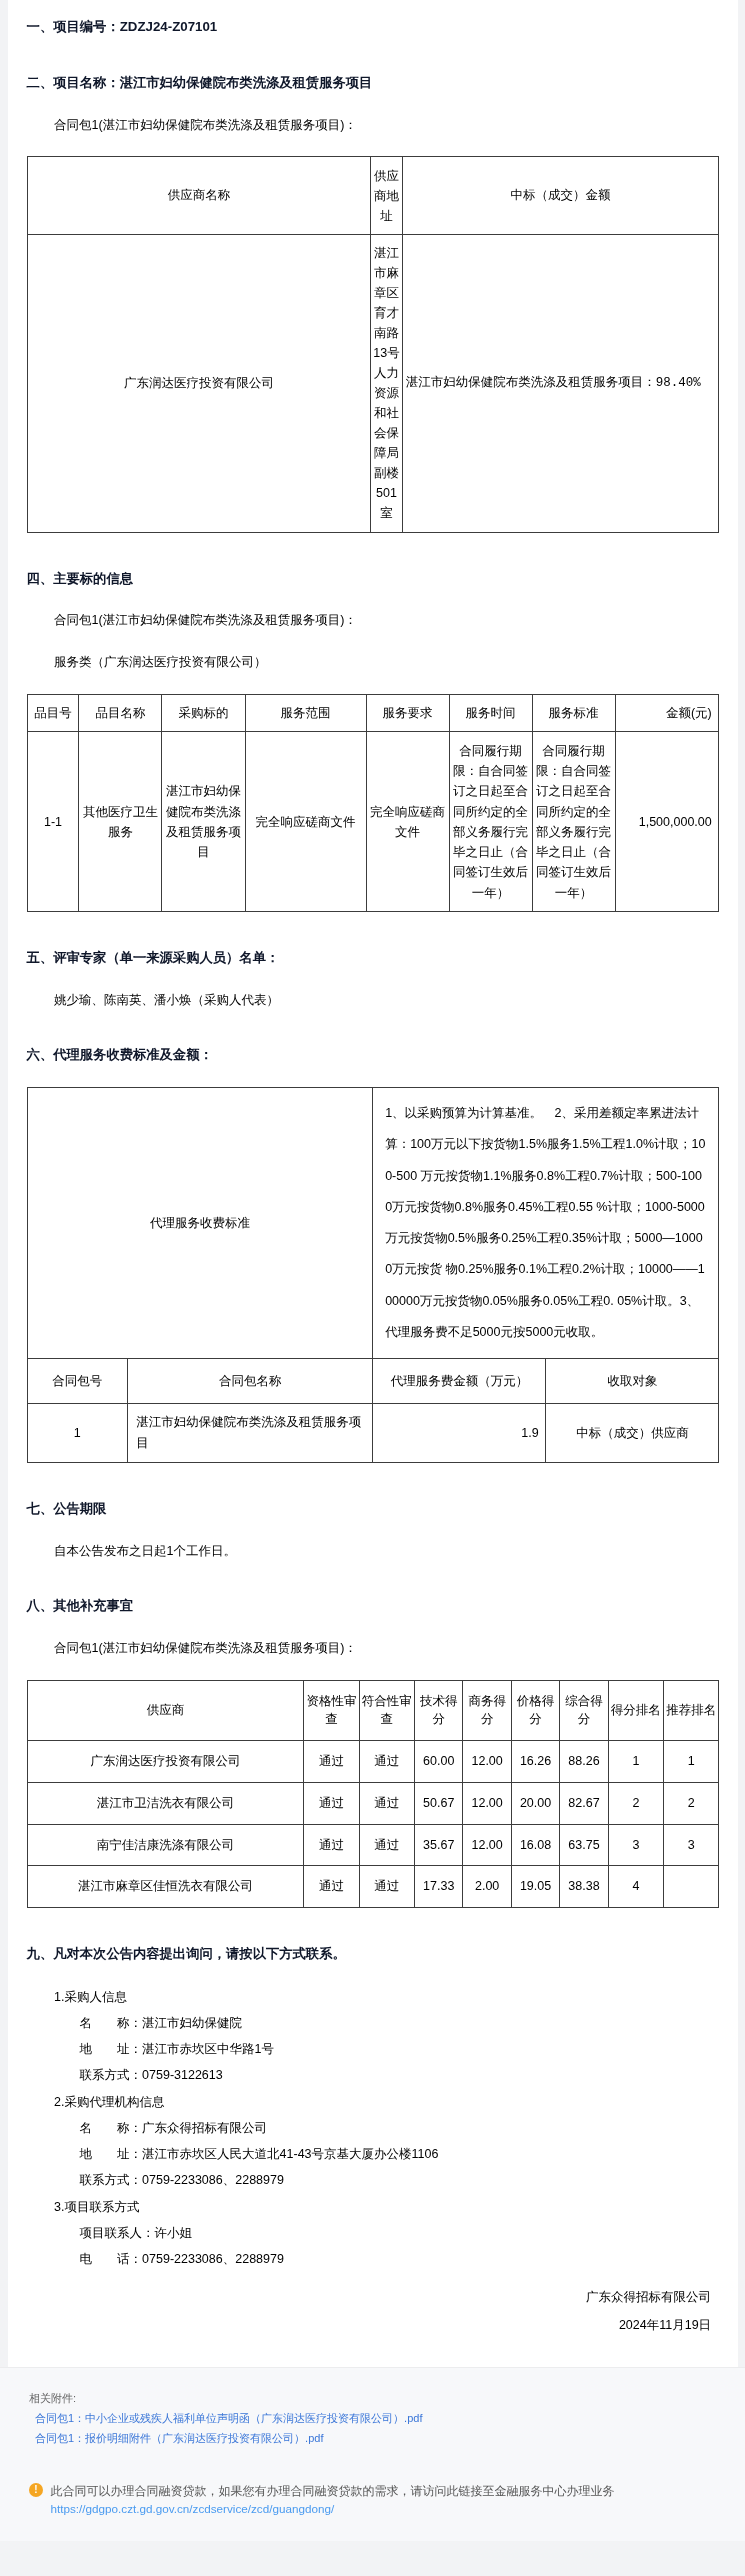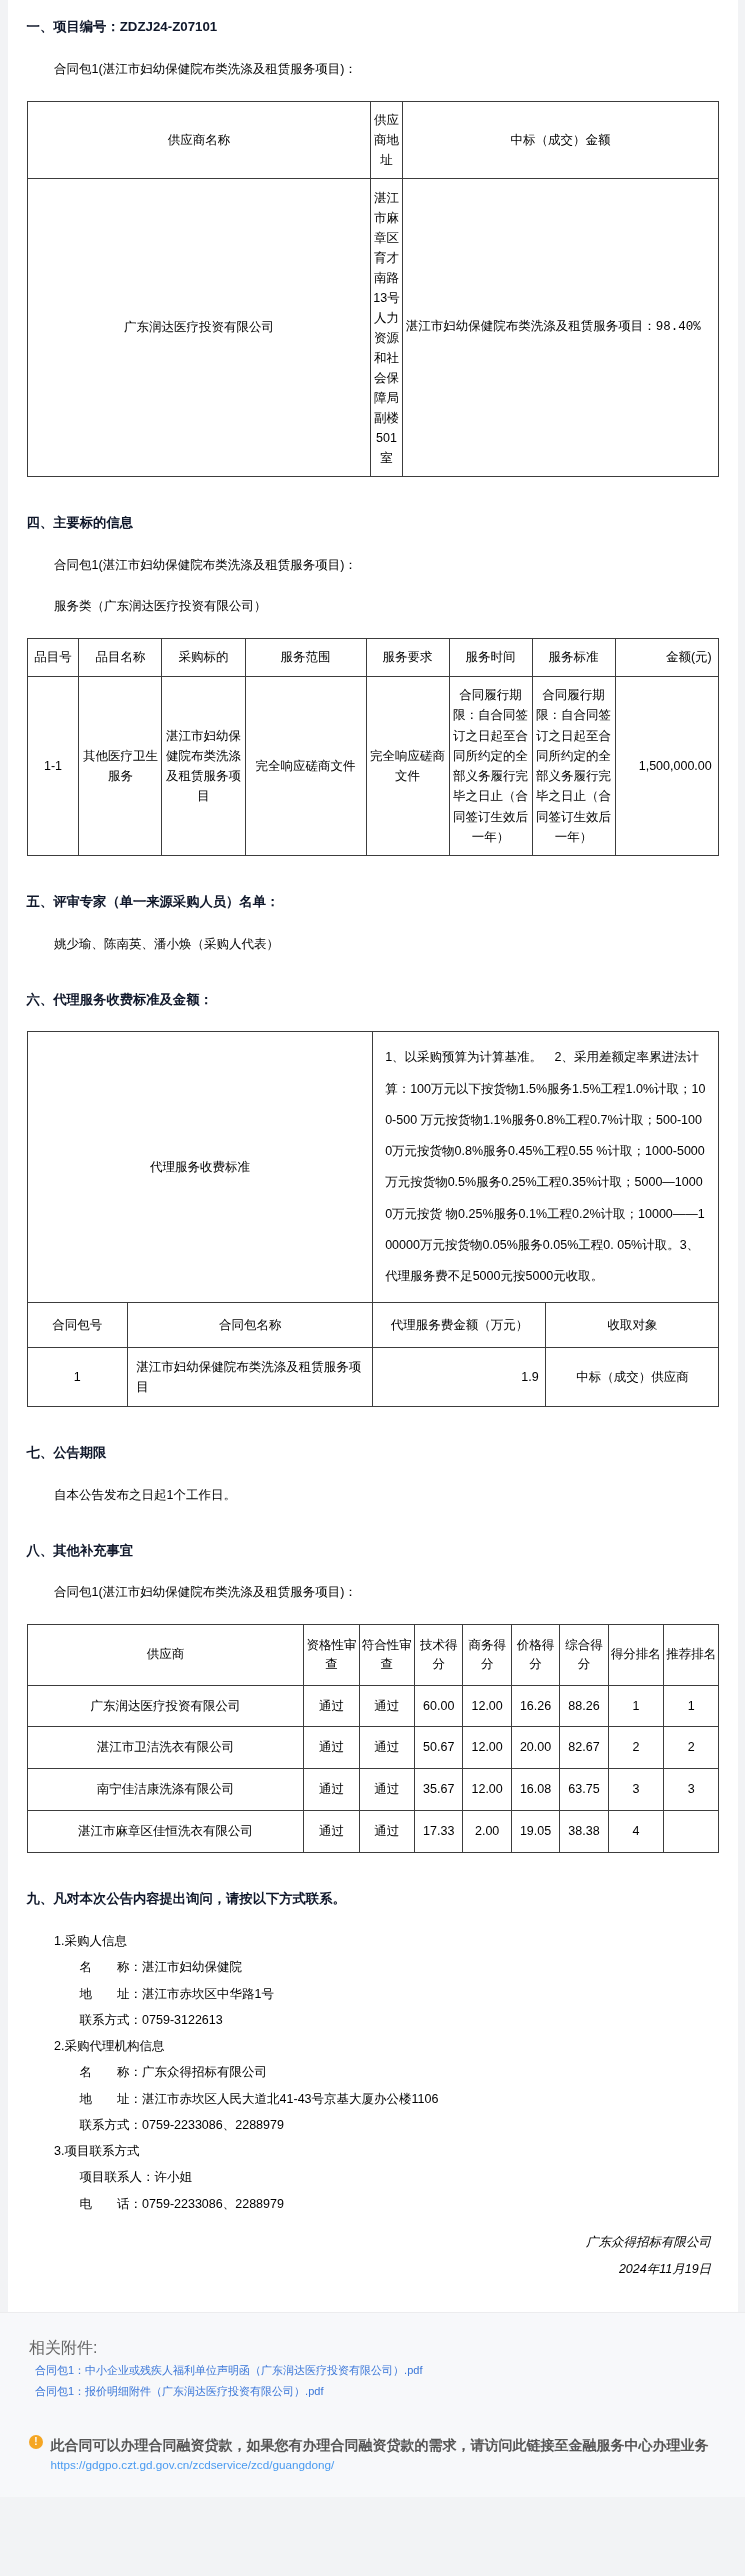--- a/index.html
+++ b/index.html
@@ -64,29 +64,29 @@
   }
   .t3 .hrow td{padding:11.7px 3.3px;}
   .t3 .fee-val{text-align:right;padding-right:6.7px;}
   
   .t4 td{padding:11px 1.7px;line-height:1.5;}
   
   .contact p{margin:0;font-size:12.5px;line-height:2.1;}
   .contact .lv1{padding-left:27.5px;}
   .contact .lv2{padding-left:53px;}
   .contact{padding-top:20px;}
-  .signoff{padding-top:11.7px;font-style:italic;}
+  .signoff{padding-top:11.7px;}
   .signoff p{margin:0;font-size:12.5px;line-height:2.2;text-align:right;padding-right:8.3px;}
   
   .band{
     background:#f7f8fa;
     padding:22px 0 25px 29px;
     border-top:0.8px solid #ececee;
   }
-  .att-label{font-size:16px;color:#666;line-height:1.6;}
+  .att-label{font-size:11px;color:#666;line-height:1.6;}
   .att-link{margin-left:6px;line-height:1.55;}
   .att-link a{
     color:#3a76d8;
     font-size:11px;
     text-decoration:none;
     cursor:pointer;
   }
   .notice{
     margin-top:33px;
     display:flex;
@@ -99,36 +99,37 @@
     color:#fff;
     border-radius:50%;
     font-size:10px;
     font-weight:bold;
     line-height:14px;
     text-align:center;
     margin-right:7.5px;
     margin-top:0.8px;
   }
   .notice-body p{margin:0;}
-  .notice-text{font-size:14px;color:#555;line-height:1.6;font-weight:bold;}
+  .notice-text{font-size:12px;color:#555;line-height:1.6;}
   .notice-url{margin-top:8.3px;}
   .notice-url a{
     color:#4a9bf0;
     font-size:11.7px;
     text-decoration:none;
     cursor:pointer;
   }
 </style>
 </head>
 <body>
 
 <div class="page">
   <div class="card">
 
     <p class="sec-heading first">一、项目编号：ZDZJ24-Z07101</p>
+    <p class="sec-heading">二、项目名称：湛江市妇幼保健院布类洗涤及租赁服务项目</p>
 
     <p class="para">合同包1(湛江市妇幼保健院布类洗涤及租赁服务项目)：</p>
 
     <table class="t1">
       <tbody>
           <tr>
         <td class="c-name">供应商名称</td>
         <td class="c-addr">供应商地址</td>
         <td class="c-amt">中标（成交）金额</td>
       </tr>

